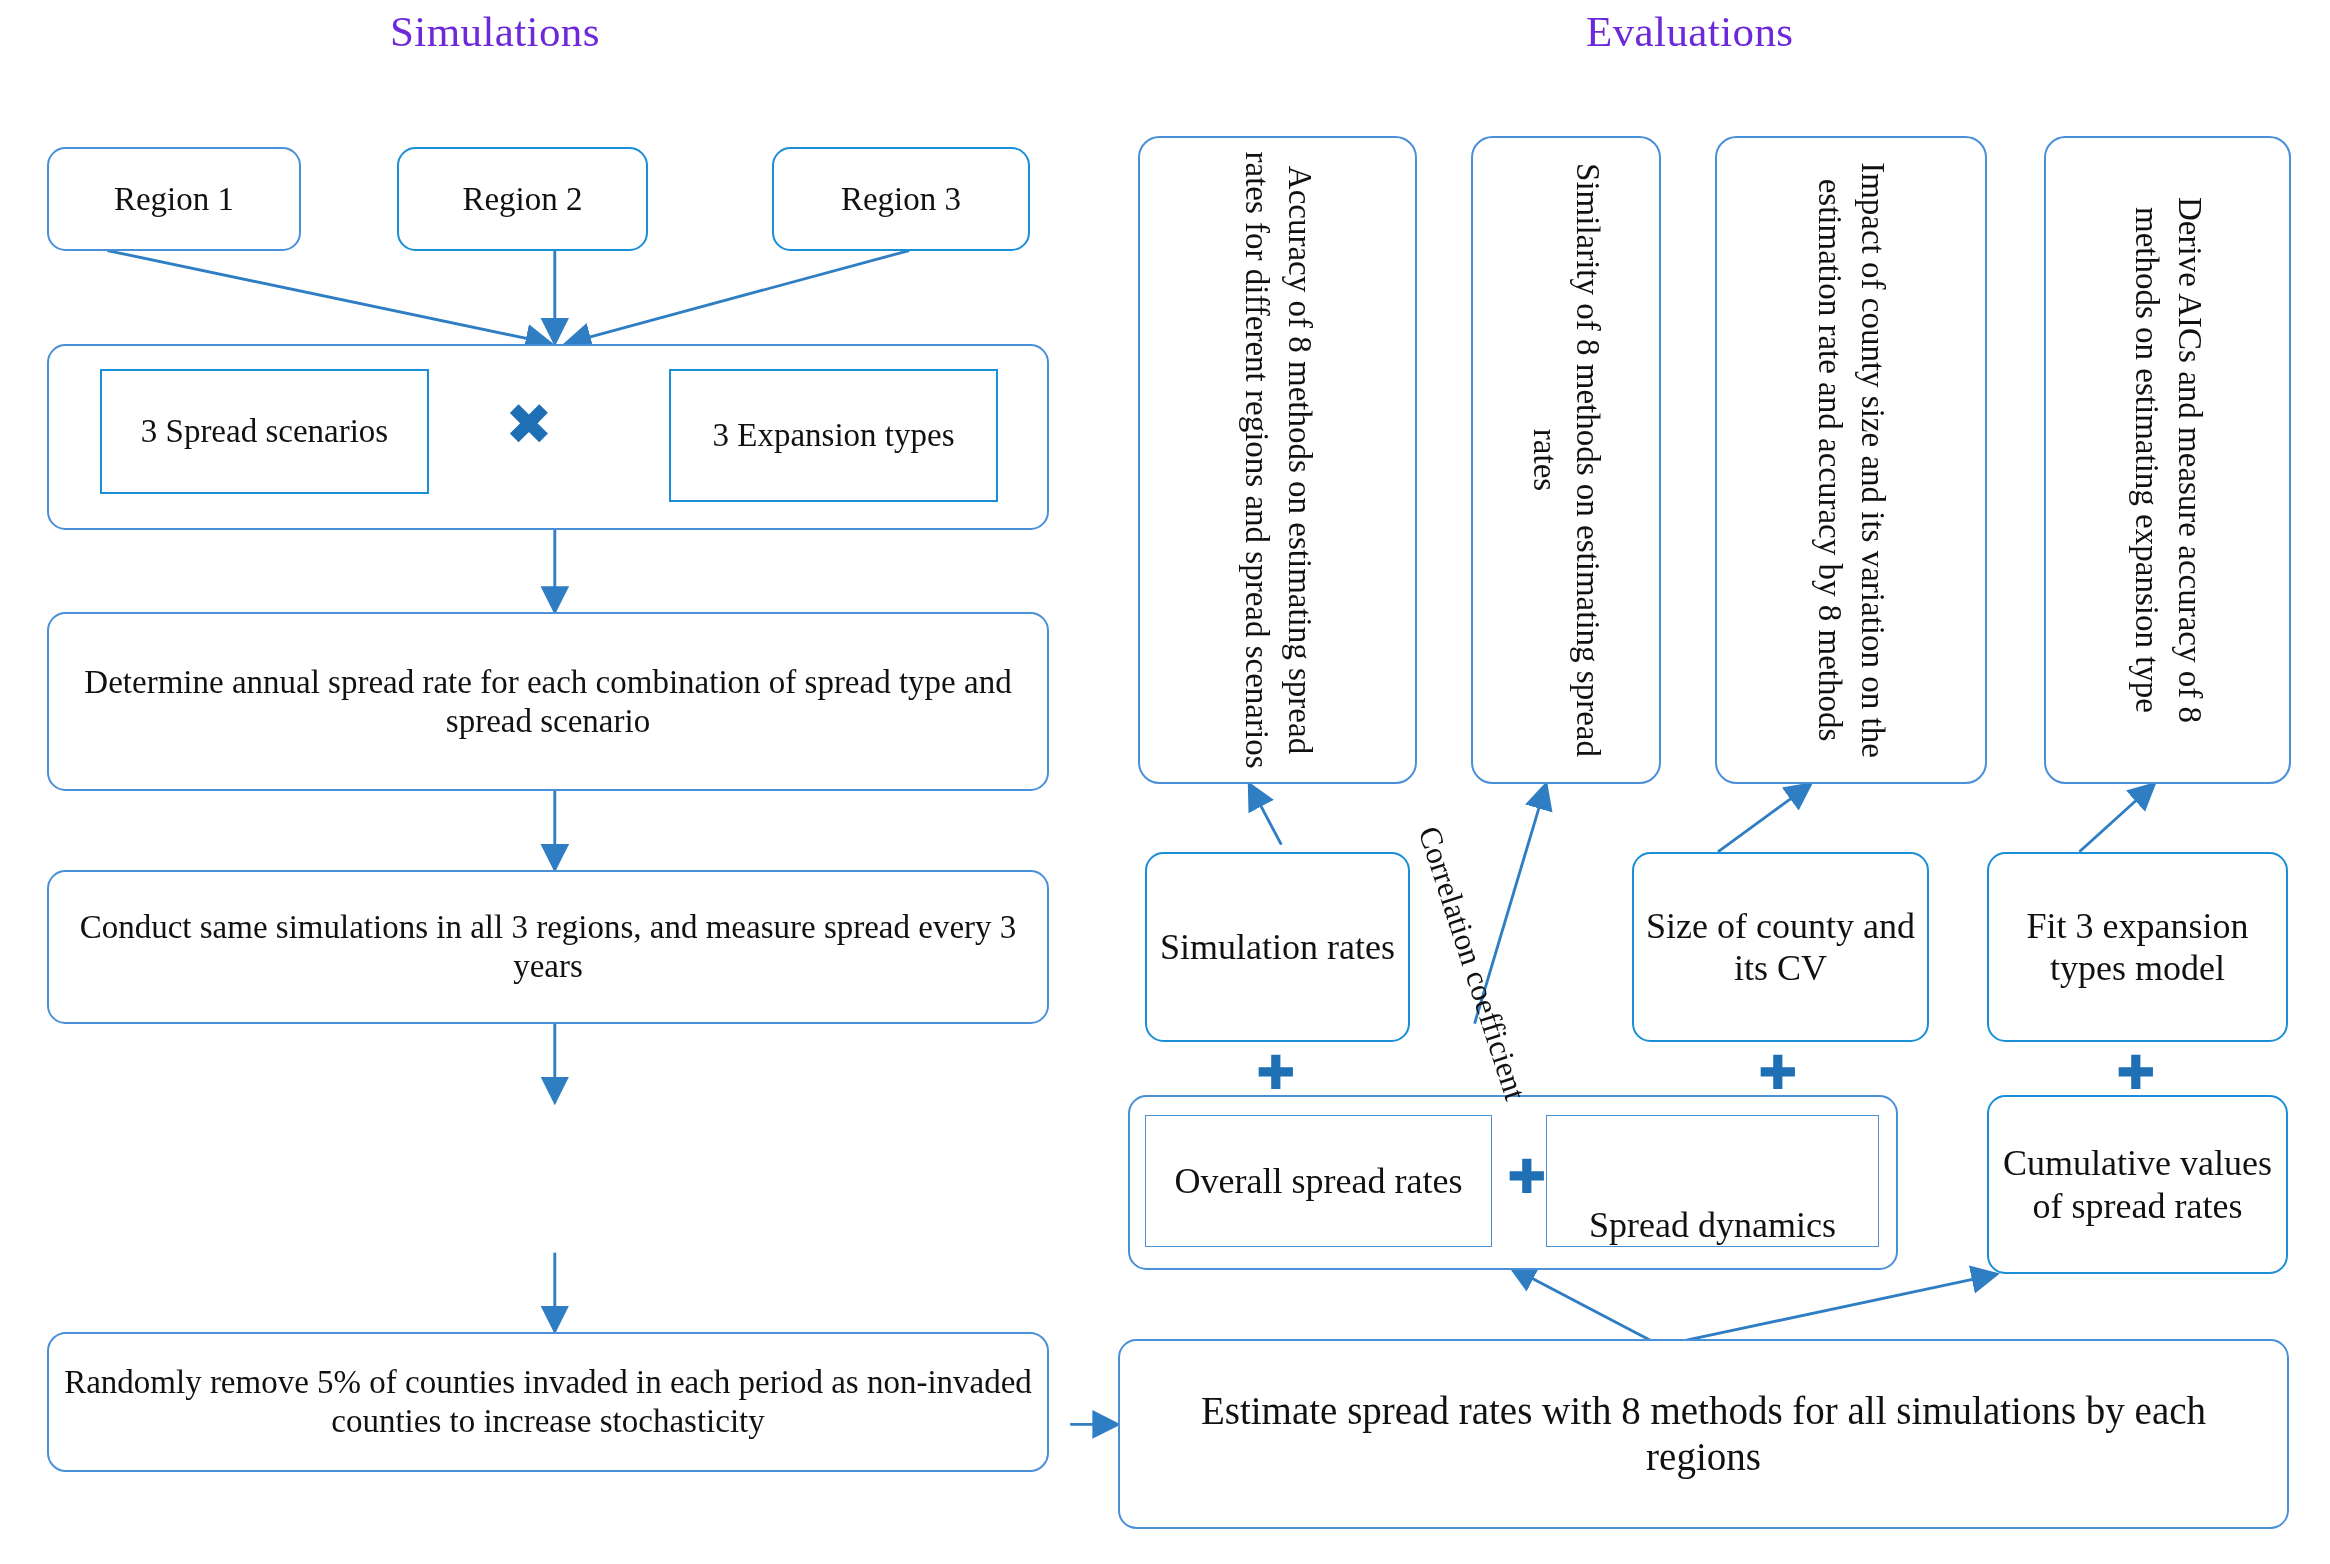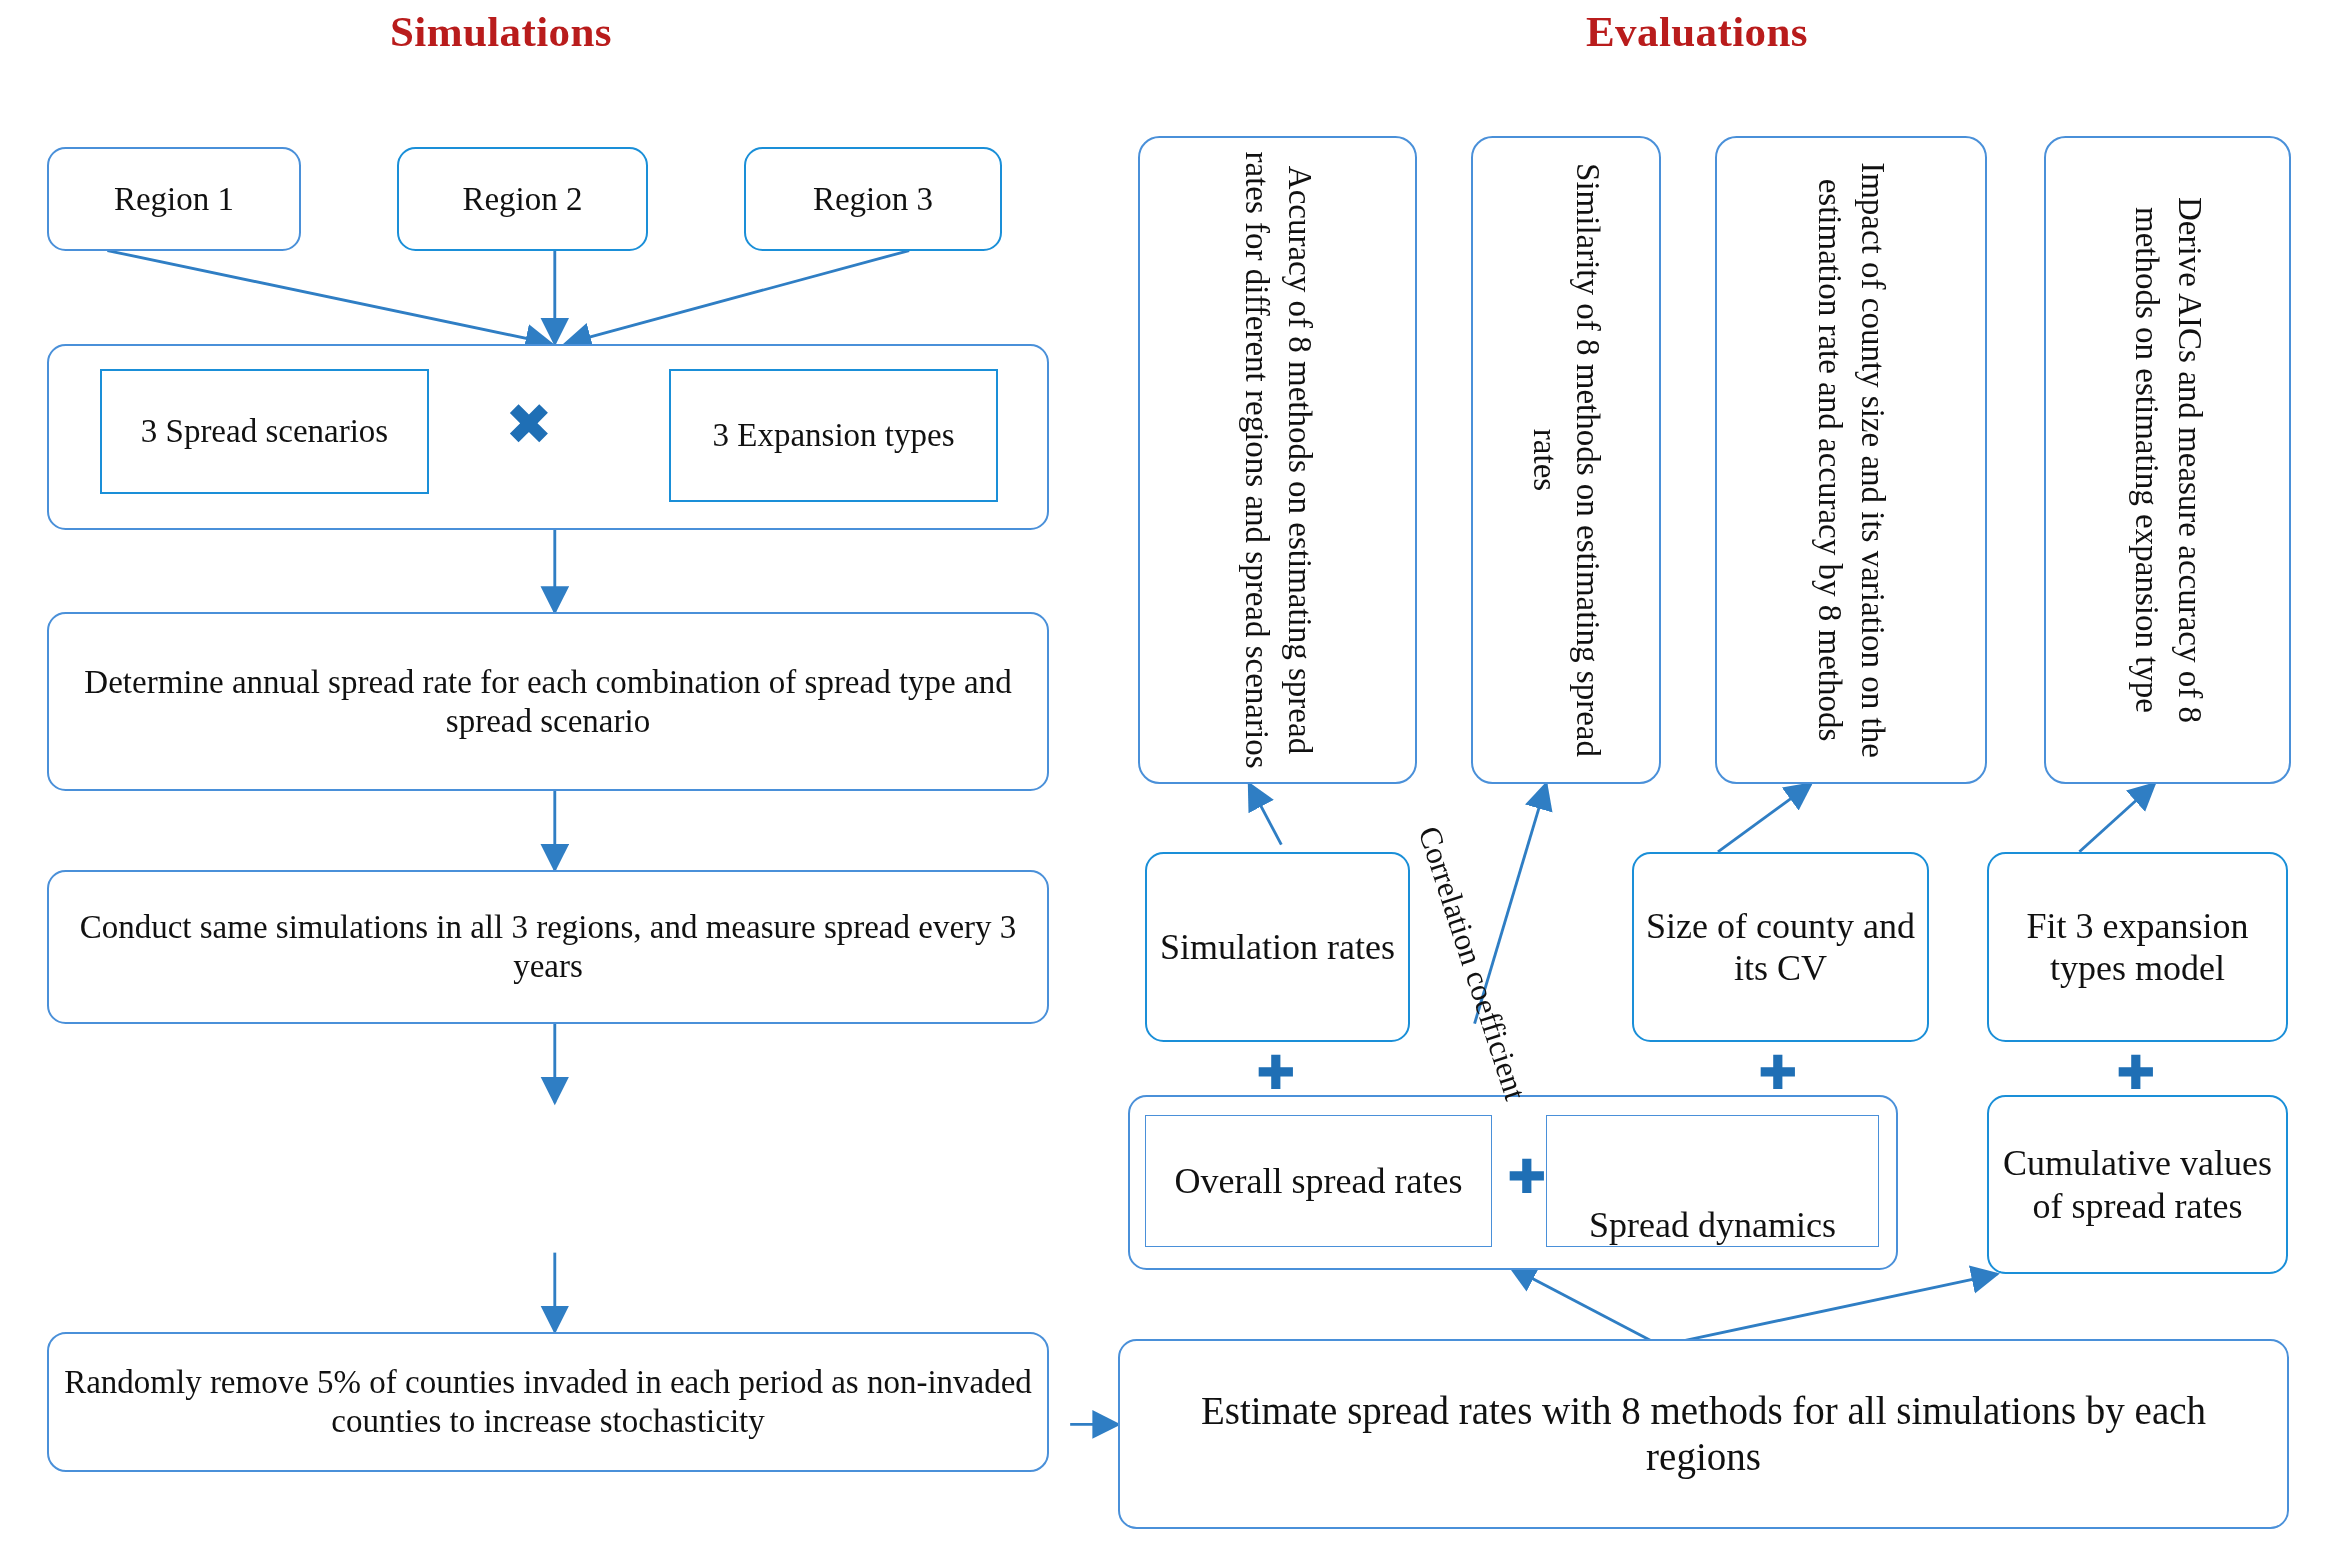--- a/index.html
+++ b/index.html
@@ -27,22 +27,22 @@
     background:#fff;
     display:flex;align-items:center;justify-content:center;
     text-align:center;color:#111;line-height:1.18;
     z-index:4;
   }
   .sqbox.thin{border:1.4px solid #4a90d9;}
 
   
   .header{
     position:absolute;
-    color:#b91c1c;
-    font-weight:bold;
+    color:#6d28d9;
+    font-weight:normal;
     font-size:43px;
     letter-spacing:0.4px;
     white-space:nowrap;
     z-index:5;
   }
 
   
   .vbox{
     position:absolute;
     box-sizing:border-box;
@@ -130,21 +130,21 @@
 
   <div class="header" style="left:390px;top:7.2px;">Simulations</div>
   <div class="header" style="left:1586px;top:7.2px;">Evaluations</div>
 
   <div class="rbox" style="left:47px;top:147px;width:254px;height:104px;font-size:33px;">
     <span>Region 1</span>
   </div>
   <div class="rbox strong" style="left:397px;top:147px;width:251px;height:104px;font-size:33px;">
     <span>Region 2</span>
   </div>
-  <div class="rbox strong" style="left:744px;top:147px;width:258px;height:104px;font-size:33px;">
+  <div class="rbox strong" style="left:772px;top:147px;width:258px;height:104px;font-size:33px;">
     <span>Region 3</span>
   </div>
 
   <div class="rbox" style="left:47px;top:344px;width:1002px;height:186px;"></div>
   <div class="sqbox" style="left:100px;top:369px;width:329px;height:125px;font-size:33px;">
     <span>3 Spread scenarios</span>
   </div>
   <div class="glyph" style="left:505px;top:396px;font-size:57px;">✖</div>
   <div class="sqbox" style="left:669px;top:369px;width:329px;height:133px;font-size:33px;">
     <span>3 Expansion types</span>

